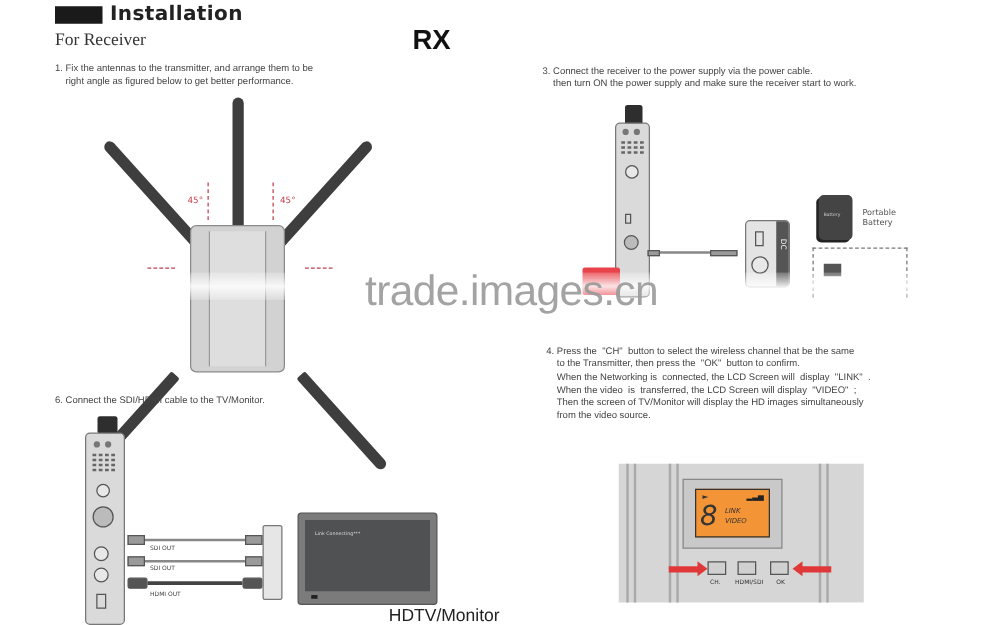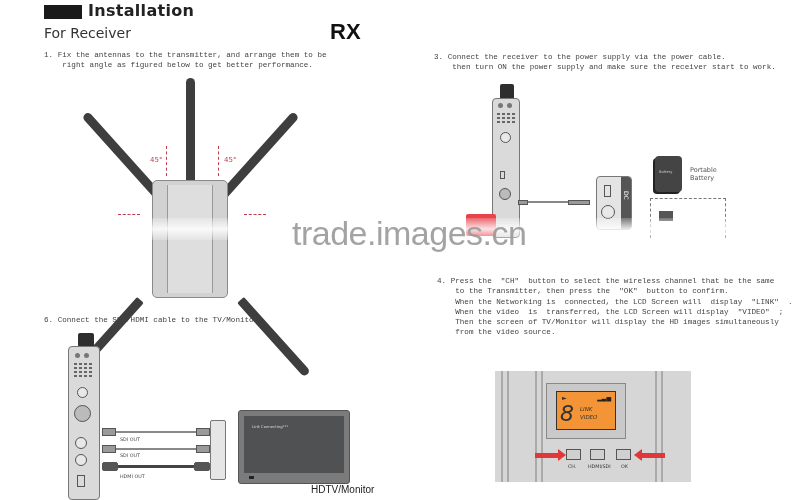--- a/index.html
+++ b/index.html
@@ -4,24 +4,24 @@
 <style>
   * { box-sizing: border-box; margin: 0; padding: 0; }
   html, body { width: 800px; height: 500px; background: #ffffff; overflow: hidden; }
   body { position: relative; font-family: "DejaVu Sans", sans-serif; color: #333; }
 
   .abs { position: absolute; }
 
   
   .title-bar { left: 44px; top: 5px; width: 38px; height: 14px; background: #1a1a1a; }
   .title { left: 88px; top: 1px; font-size: 16px; font-weight: bold; color: #222; letter-spacing: 0.3px; }
-  .subtitle { left: 44px; top: 25px; font-size: 14px; color: #333; }
+  .subtitle { left: 44px; top: 25px; font-size: 14px; color: #333; font-family: Liberation Serif, serif; }
   .rx { left: 330px; top: 19px; font-size: 22px; font-weight: bold; color: #111; font-family: "Liberation Sans", sans-serif; }
 
-  .step { font-size: 7.6px; line-height: 10.3px; color: #444; white-space: pre; font-family: Liberation Mono, monospace; }
+  .step { font-size: 7.6px; line-height: 10.3px; color: #444; white-space: pre; font-family: Liberation Sans, sans-serif; }
 
   
   .antenna { position: absolute; width: 9px; background: #3e3e3e; border-radius: 5px 5px 2px 2px; transform-origin: 50% 100%; }
   .body-box { left: 152px; top: 180px; width: 76px; height: 118px; background: #d2d2d2; border: 1.5px solid #8a8a8a; border-radius: 5px; }
   .body-inner { position: absolute; left: 14px; top: 4px; width: 46px; height: 108px; background: #dedede; border-left: 1.5px solid #999; border-right: 1.5px solid #999; }
   .angle-label { font-size: 7px; color: #c23d4c; margin-top: 17px; }
   .dash-v { border-left: 1px dashed #c23d4c; width: 0; }
   .dash-h { border-top: 1px dashed #c23d4c; height: 0; }
 
   
@@ -35,21 +35,21 @@
   .grille span { width: 3px; height: 2px; background: #666; display: block; }
   .knob { border: 1.5px solid #555; border-radius: 50%; background: #e8e8e8; }
 
   .cable { height: 2px; background: #888; }
   .plug { background: #9a9a9a; border: 1px solid #555; }
   .port-label { font-size: 4.8px; color: #444; white-space: nowrap; }
 
   .monitor { left: 238px; top: 410px; width: 112px; height: 74px; background: #7b7b7b; border-radius: 3px; border: 1px solid #555; }
   .monitor-screen { position: absolute; left: 5px; top: 5px; width: 100px; height: 57px; background: #4f5152; }
   .monitor-text { position: absolute; left: 8px; top: 8px; font-size: 3.8px; color: #ddd; white-space: nowrap; }
-  .monitor-caption { left: 263px; top: 484px; font-size: 10px; color: #222; font-family: "Liberation Sans", sans-serif; padding-left: 48px; }
+  .monitor-caption { left: 263px; top: 484px; font-size: 14px; color: #222; font-family: "Liberation Sans", sans-serif; padding-left: 48px; }
 
   
   .battery { left: 655px; top: 156px; width: 27px; height: 36px; background: #444; border-radius: 4px; box-shadow: -2px 2px 0 #222; }
   .battery-label { position: absolute; left: 4px; top: 14px; font-size: 3.6px; color: #ccc; }
   .battery-caption { left: 690px; top: 166px; font-size: 6.5px; color: #555; line-height: 8px; white-space: pre; }
   .dash-box { left: 650px; top: 198px; width: 76px; height: 40px; border: 1px dashed #777; border-bottom: none; }
   .dc-box { left: 596px; top: 176px; width: 36px; height: 54px; background: #e4e4e4; border: 1px solid #777; border-radius: 4px; }
   .dc-strip { position: absolute; right: 0; top: 0; width: 10px; height: 100%; background: #555; border-radius: 0 3px 3px 0; }
   .dc-text { position: absolute; right: 1px; top: 14px; font-size: 6px; color: #fff; writing-mode: vertical-rl; }
 

